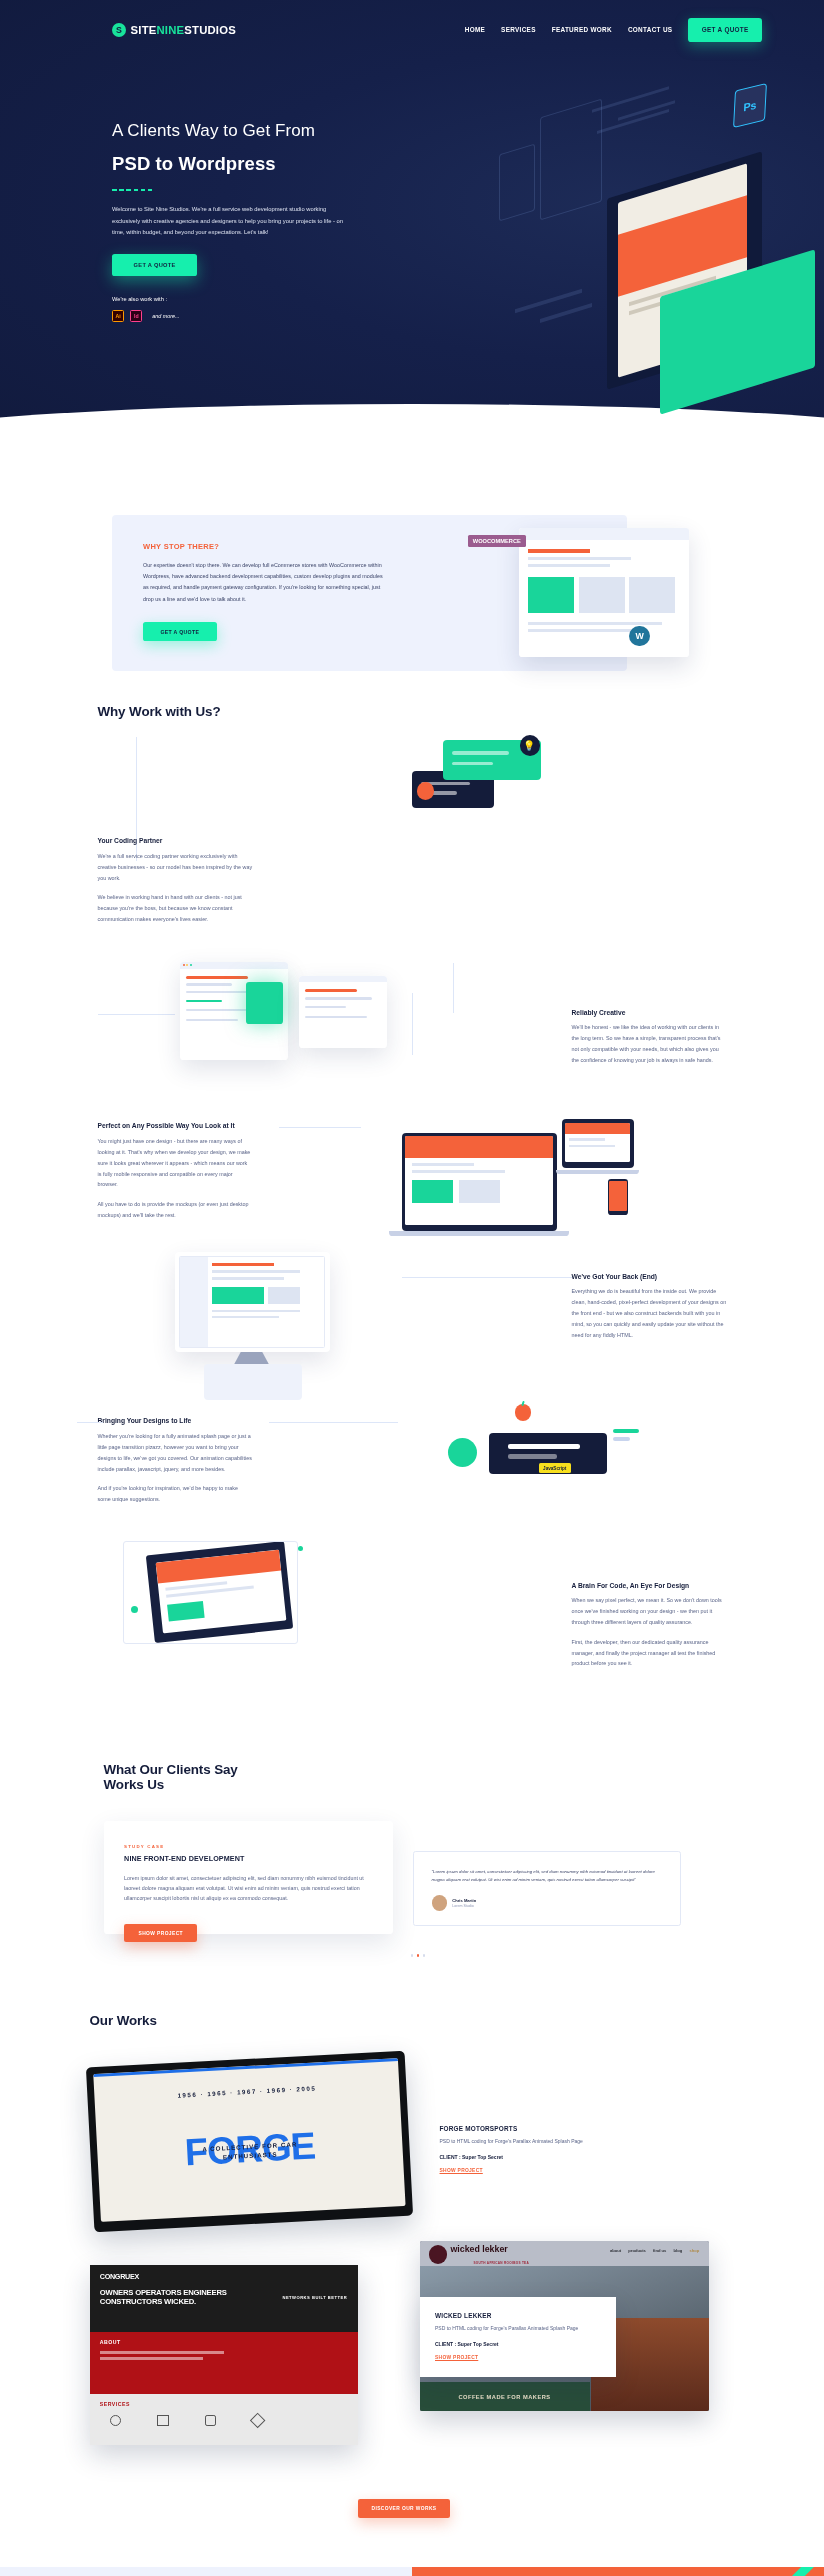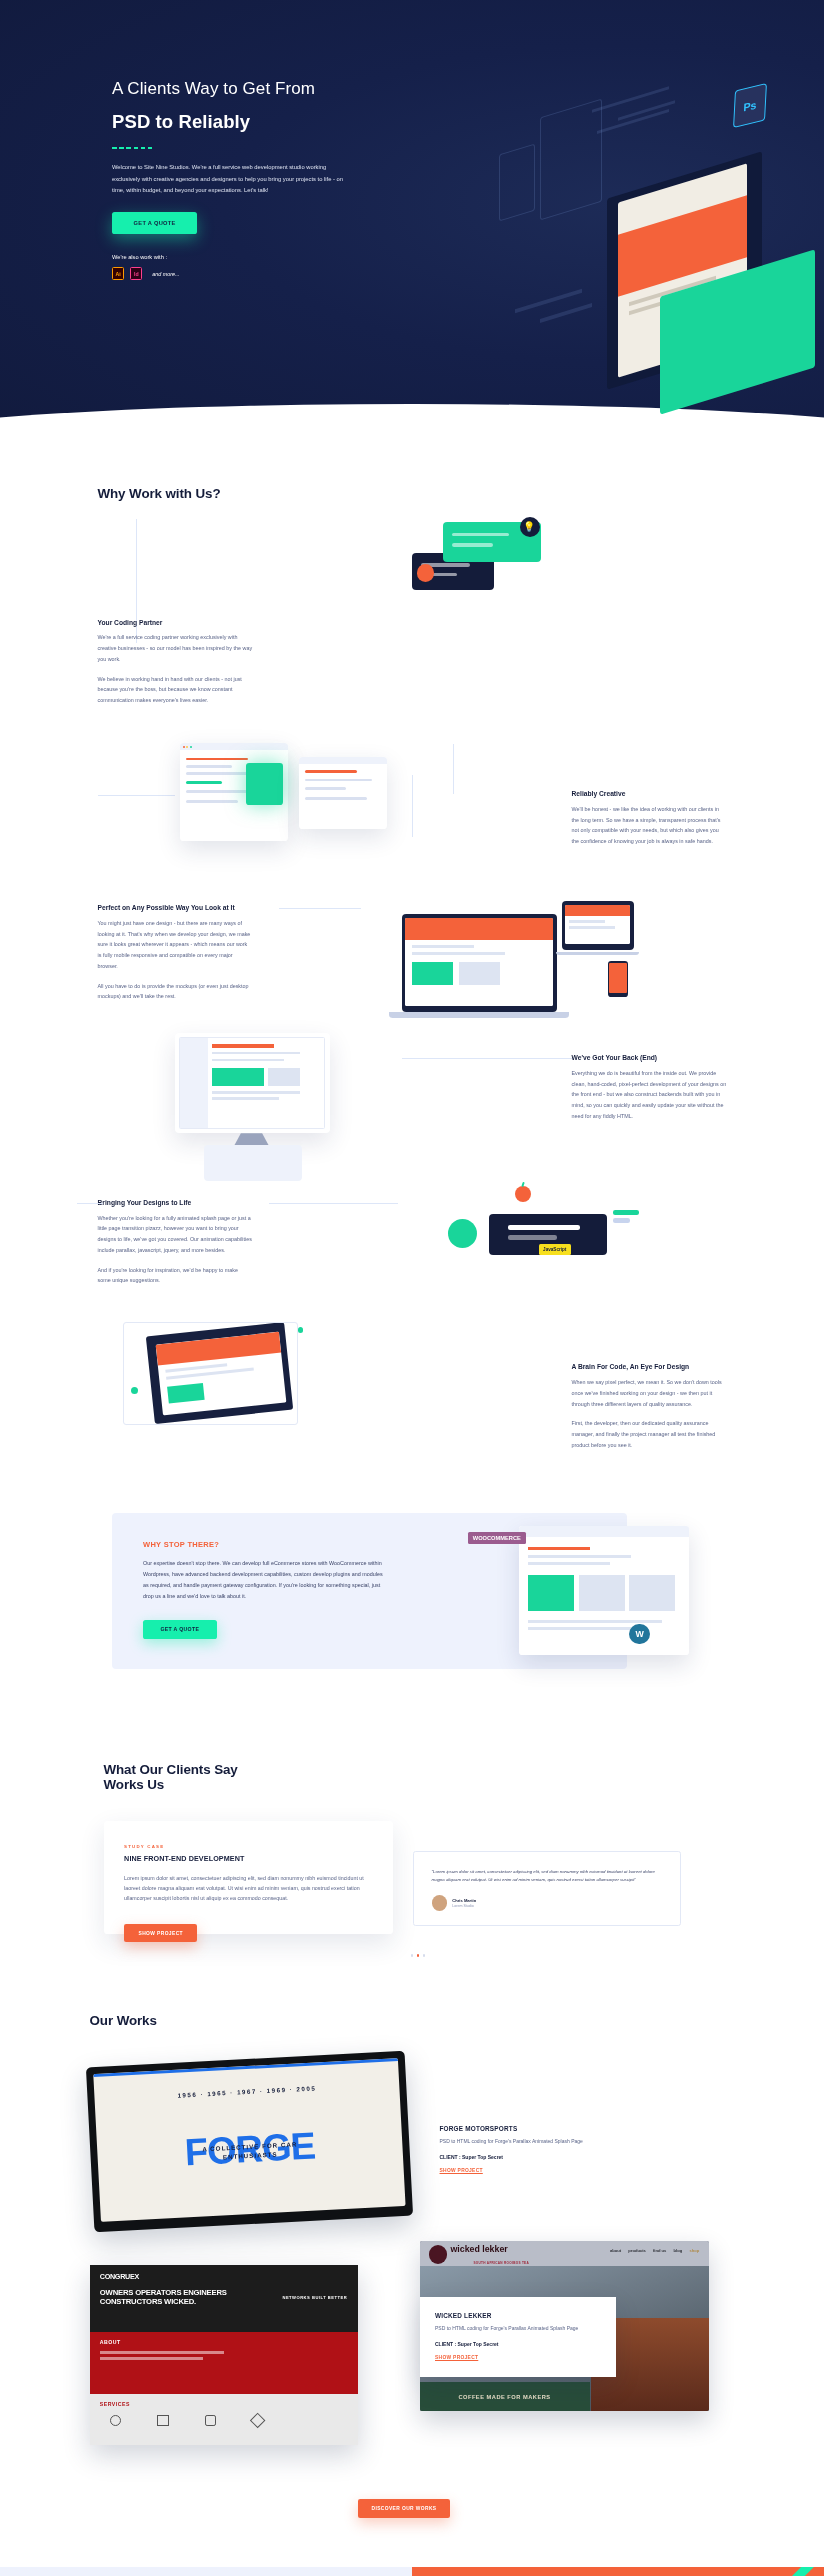--- a/index.html
+++ b/index.html
@@ -295,35 +295,72 @@
         <div class="band" style="top:103px;height:4.1px;background:#cfc9bb;left:11.3px;right:31px;"></div>
         <div class="band" style="top:112px;height:4.1px;background:#cfc9bb;left:11.3px;right:52px;"></div>
       </div>
       <div class="teal-card"></div>
       <div class="stripe" style="right:242px;top:222px;width:67px;height:3.6px;"></div>
       <div class="stripe" style="right:232px;top:234px;width:52px;height:3.6px;"></div>
     </div>
 
     <div class="hero-curve"></div>
 
+    <nav class="nav">
+      <div class="logo">
+        <span class="logo-mark"></span>
+        <span class="logo-text"><span>SITE</span><span class="mid">NINE</span><span>STUDIOS</span></span>
+      </div>
+      <div class="nav-links">
+        <a href="#">HOME</a>
+        <a href="#">SERVICES</a>
+        <a href="#">FEATURED WORK</a>
+        <a href="#">CONTACT US</a>
+        <button class="btn-quote">GET A QUOTE</button>
+      </div>
+    </nav>
 
     <div class="hero-inner">
       <h1 class="hero-h1">
         <span>A Clients Way to Get From</span>
-        <span class="bold">PSD to Reliably</span>
+        <span class="bold">PSD to Wordpress</span>
       </h1>
       <div class="hero-dash"></div>
       <p class="hero-p">Welcome to Site Nine Studios. We're a full service web development studio working exclusively with creative agencies and designers to help you bring your projects to life - on time, within budget, and beyond your expectations. Let's talk!</p>
       <button class="hero-cta">GET A QUOTE</button>
       <div class="hero-also">We're also work with :</div>
       <div class="adobe-row">
         <span class="adobe-chip chip-ai">Ai</span>
         <span class="adobe-chip chip-id">Id</span>
         <span class="and-more">and more...</span>
       </div>
+    </div>
+  </section>
+
+  <section class="section" style="padding:62px 0 0 0;">
+    <div class="whystop">
+      <div class="whystop-inner">
+        <div class="whystop-title">WHY STOP THERE?</div>
+        <p class="whystop-p">Our expertise doesn't stop there. We can develop full eCommerce stores with WooCommerce within Wordpress, have advanced backend development capabilities, custom develop plugins and modules as required, and handle payment gateway configuration. If you're looking for something special, just drop us a line and we'd love to talk about it.</p>
+        <button class="btn-green-sm">GET A QUOTE</button>
+      </div>
+
+      <div class="woo-card">
+        <div style="position:absolute;left:0;right:0;top:0;height:11.3px;background:#eef2fb;"></div>
+        <div style="position:absolute;left:9.3px;top:20.6px;width:62px;height:3.6px;background:#f4623a;"></div>
+        <div style="position:absolute;left:9.3px;top:29px;width:103px;height:3.1px;background:#dde4f2;"></div>
+        <div style="position:absolute;left:9.3px;top:36px;width:82px;height:3.1px;background:#dde4f2;"></div>
+        <div style="position:absolute;left:9.3px;top:49px;width:46px;height:36px;background:#19d59a;"></div>
+        <div style="position:absolute;left:60px;top:49px;width:46px;height:36px;background:#dde4f2;"></div>
+        <div style="position:absolute;left:110px;top:49px;width:46px;height:36px;background:#dde4f2;"></div>
+        <div style="position:absolute;left:9.3px;top:94px;width:134px;height:3.1px;background:#dde4f2;"></div>
+        <div style="position:absolute;left:9.3px;top:101px;width:103px;height:3.1px;background:#dde4f2;"></div>
+      </div>
+      <div class="woo-tag" style="right:101px;left:auto;">WOOCOMMERCE</div>
+      <div class="wp-circle">W</div>
     </div>
   </section>
 
   <section class="section" style="padding:33px 0 0 0;">
     <div class="container">
       <h2 class="h2">Why Work with Us?</h2>
 
       <div class="rule-v" style="left:38px;top:33px;height:124px;"></div>
 
       <div class="ill" style="height:129px;">
@@ -476,44 +513,20 @@
 
       <div class="feat-row" style="margin-top:-98px;justify-content:flex-end;position:relative;">
         <div class="feat-text">
           <div class="h3" style="width:170px;">A Brain For Code, An Eye For Design</div>
           <p class="body-p">When we say pixel perfect, we mean it. So we don't down tools once we've finished working on your design - we then put it through three diffierent layers of quality assurance.</p>
           <p class="body-p">First, the developer, then our dedicated quality assurance manager, and finally the project manager all test the finished product before you see it.</p>
         </div>
       </div>
 
       <div class="rule-v" style="left:314px;top:289px;height:62px;"></div>
-    </div>
-  </section>
-
-  <section class="section" style="padding:62px 0 0 0;">
-    <div class="whystop">
-      <div class="whystop-inner">
-        <div class="whystop-title">WHY STOP THERE?</div>
-        <p class="whystop-p">Our expertise doesn't stop there. We can develop full eCommerce stores with WooCommerce within Wordpress, have advanced backend development capabilities, custom develop plugins and modules as required, and handle payment gateway configuration. If you're looking for something special, just drop us a line and we'd love to talk about it.</p>
-        <button class="btn-green-sm">GET A QUOTE</button>
-      </div>
-
-      <div class="woo-card">
-        <div style="position:absolute;left:0;right:0;top:0;height:11.3px;background:#eef2fb;"></div>
-        <div style="position:absolute;left:9.3px;top:20.6px;width:62px;height:3.6px;background:#f4623a;"></div>
-        <div style="position:absolute;left:9.3px;top:29px;width:103px;height:3.1px;background:#dde4f2;"></div>
-        <div style="position:absolute;left:9.3px;top:36px;width:82px;height:3.1px;background:#dde4f2;"></div>
-        <div style="position:absolute;left:9.3px;top:49px;width:46px;height:36px;background:#19d59a;"></div>
-        <div style="position:absolute;left:60px;top:49px;width:46px;height:36px;background:#dde4f2;"></div>
-        <div style="position:absolute;left:110px;top:49px;width:46px;height:36px;background:#dde4f2;"></div>
-        <div style="position:absolute;left:9.3px;top:94px;width:134px;height:3.1px;background:#dde4f2;"></div>
-        <div style="position:absolute;left:9.3px;top:101px;width:103px;height:3.1px;background:#dde4f2;"></div>
-      </div>
-      <div class="woo-tag" style="right:101px;left:auto;">WOOCOMMERCE</div>
-      <div class="wp-circle">W</div>
     </div>
   </section>
 
   <section class="section" style="padding:93px 0 0 12px;">
     <div class="container">
       <h2 class="h2">
         <span>What Our Clients Say</span><br>
         <span>Works Us</span>
       </h2>
 

